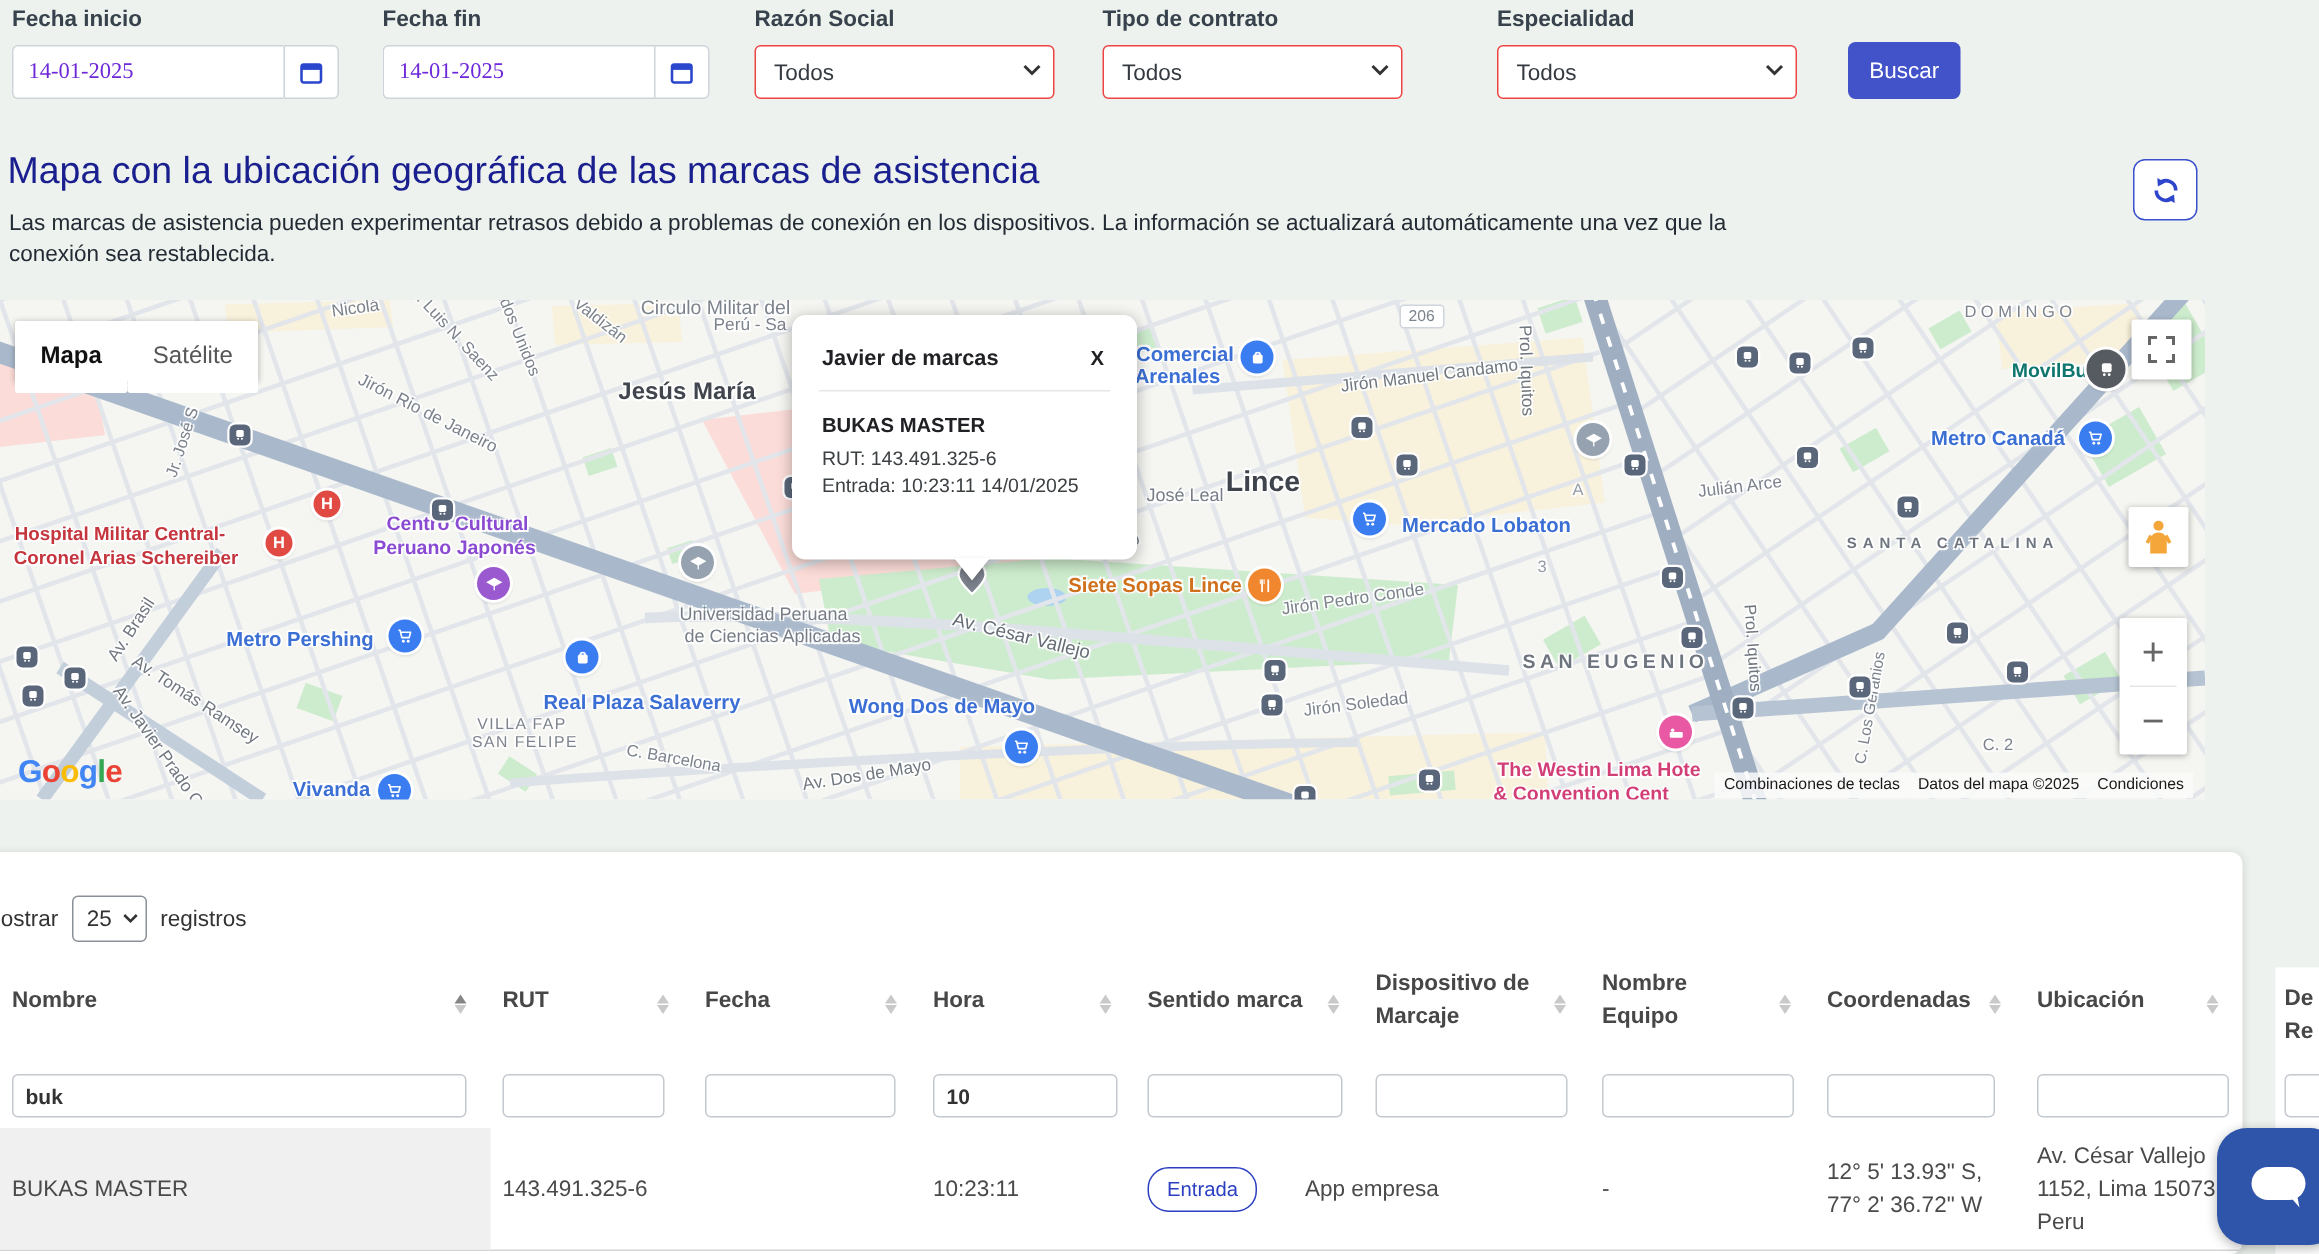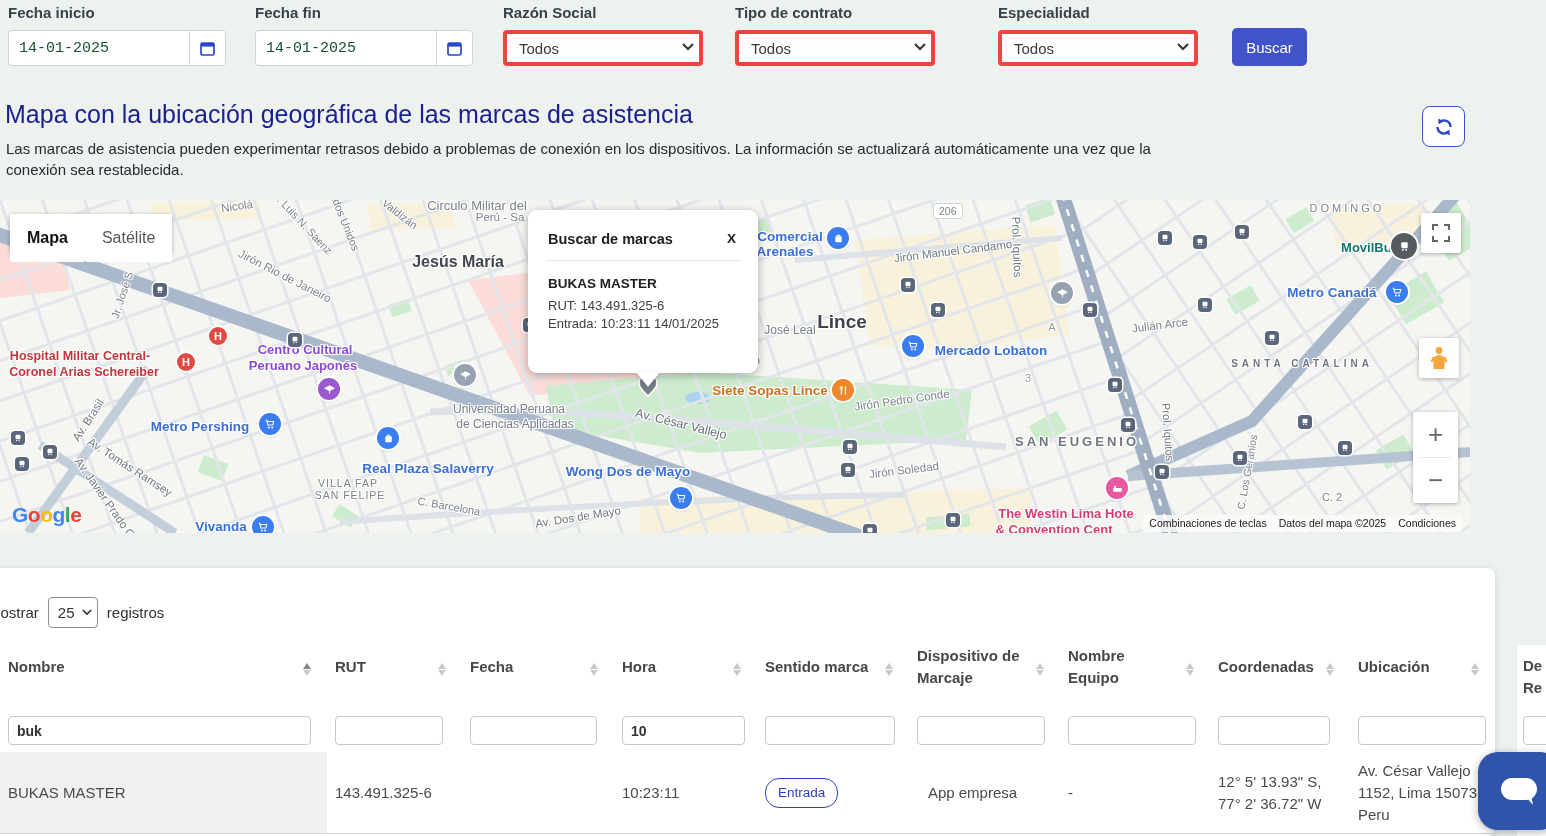--- a/index.html
+++ b/index.html
@@ -4,26 +4,26 @@
 <style>
   html,body{margin:0;padding:0;}
   body{width:1546px;height:836px;overflow:hidden;background:#edf2ee;
        font-family:"Liberation Sans",sans-serif;position:relative;}
   .page{position:absolute;inset:0;width:1546px;height:836px;overflow:hidden;}
 
   
   .flabel{position:absolute;top:4px;font-size:15px;font-weight:bold;color:#37424c;}
   .fgroup{position:absolute;top:30px;height:36px;display:flex;}
   .finput{height:34px;border:1px solid #ced4da;border-right:none;border-radius:4px 0 0 4px;
-          background:#fff;font-size:15px;color:#14532d;padding:0 10px;width:160px;
-          font-family:Liberation Mono, monospace;}
+          background:#fff;font-size:15px;color:#6d28d9;padding:0 10px;width:160px;
+          font-family:Liberation Serif, serif;}
   .fcalbtn{width:37px;height:36px;border:1px solid #ced4da;border-radius:0 4px 4px 0;background:#fff;
            display:flex;align-items:center;justify-content:center;cursor:pointer;box-sizing:border-box;}
   .fselwrap{position:absolute;top:30px;width:200px;height:36px;}
-  .fsel{width:100%;height:36px;border:4px solid #ef4444;border-radius:4px;background:#fff;
+  .fsel{width:100%;height:36px;border:1px solid #ef4444;border-radius:4px;background:#fff;
         font-size:15px;color:#343a40;padding:0 28px 0 12px;appearance:none;-webkit-appearance:none;
         font-family:"Liberation Sans",sans-serif;}
   .fchev{position:absolute;right:9px;top:13px;pointer-events:none;}
   .buscar{position:absolute;left:1232px;top:28px;width:75px;height:38px;background:#4252c9;color:#fff;
           border:none;border-radius:5px;font-size:15px;cursor:pointer;font-family:"Liberation Sans",sans-serif;}
 
   
   .ptitle{position:absolute;left:5px;top:100px;font-size:25px;color:#1a1f8f;}
   .psub{position:absolute;left:6px;font-size:15px;color:#222b33;}
   .refresh{position:absolute;left:1422px;top:106px;width:41px;height:39px;background:#fff;
@@ -1001,21 +1001,21 @@
       </svg>
     </div>
 
     <div class="gctl zoomctl">
       <div class="zbtn">+</div>
       <div class="zdiv"></div>
       <div class="zbtn">−</div>
     </div>
 
     <div class="infow">
-      <div class="iw-title">Buscar de marcas</div>
+      <div class="iw-title">Javier de marcas</div>
       <div class="iw-x">X</div>
       <div class="iw-div"></div>
       <div class="iw-name">BUKAS MASTER</div>
       <div class="iw-rut">RUT: 143.491.325-6</div>
       <div class="iw-ent">Entrada: 10:23:11 14/01/2025</div>
     </div>
     <div class="iw-tail"></div>
 
     <div class="glogo" id="glogo"><span style="color: rgb(66, 133, 244);">G</span><span style="color: rgb(234, 67, 53);">o</span><span style="color: rgb(251, 188, 5);">o</span><span style="color: rgb(66, 133, 244);">g</span><span style="color: rgb(52, 168, 83);">l</span><span style="color: rgb(234, 67, 53);">e</span></div>
     <div class="attr" style="right:8px">
@@ -1138,21 +1138,21 @@
         </div>
         <div class="td" style="left: 357px; width: 135px;">
           <div class="cellpad">143.491.325-6</div>
         </div>
         <div class="td" style="left: 644px; width: 143px;">
           <div class="cellpad">10:23:11</div>
         </div>
         <div class="td" style="left: 787px; width: 152px;">
           <div class="cellpad"><span class="pill">Entrada</span></div>
         </div>
-        <div class="td" style="left: 923px; width: 151px; text-align: center;">
+        <div class="td" style="left: 892px; width: 151px;">
           <div class="cellpad">App empresa</div>
         </div>
         <div class="td" style="left: 1090px; width: 150px;">
           <div class="cellpad">-</div>
         </div>
         <div class="td" style="left: 1240px; width: 140px;">
           <div class="cellpad">
             <div>12° 5' 13.93" S,</div>
             <div>77° 2' 36.72" W</div>
           </div>

